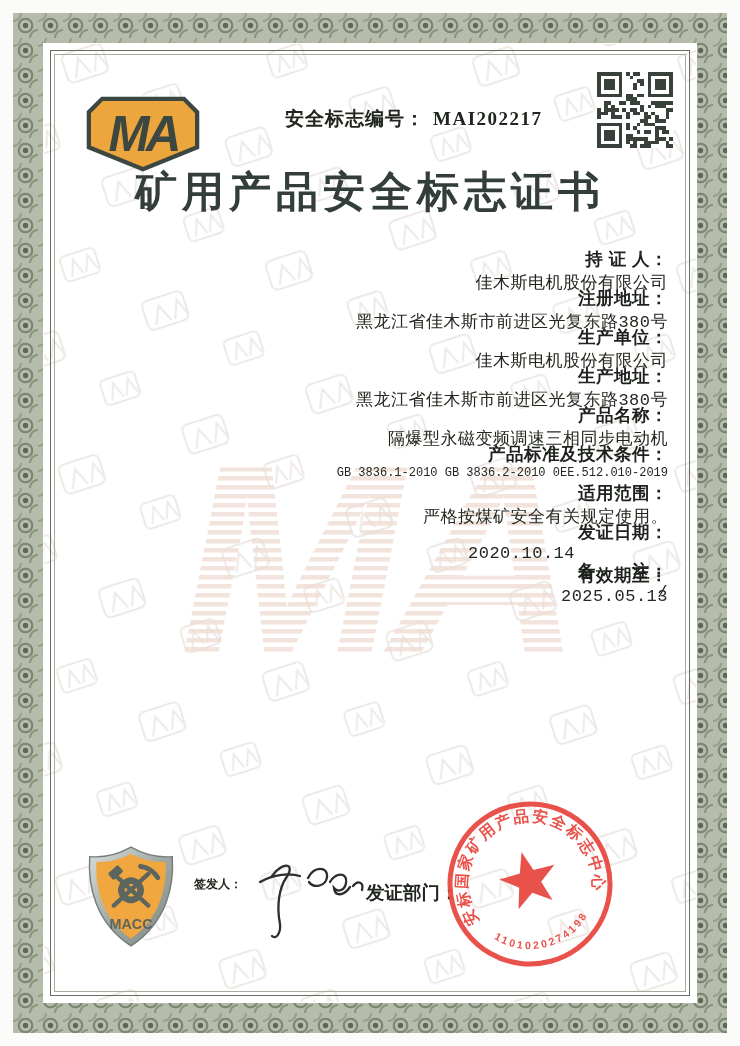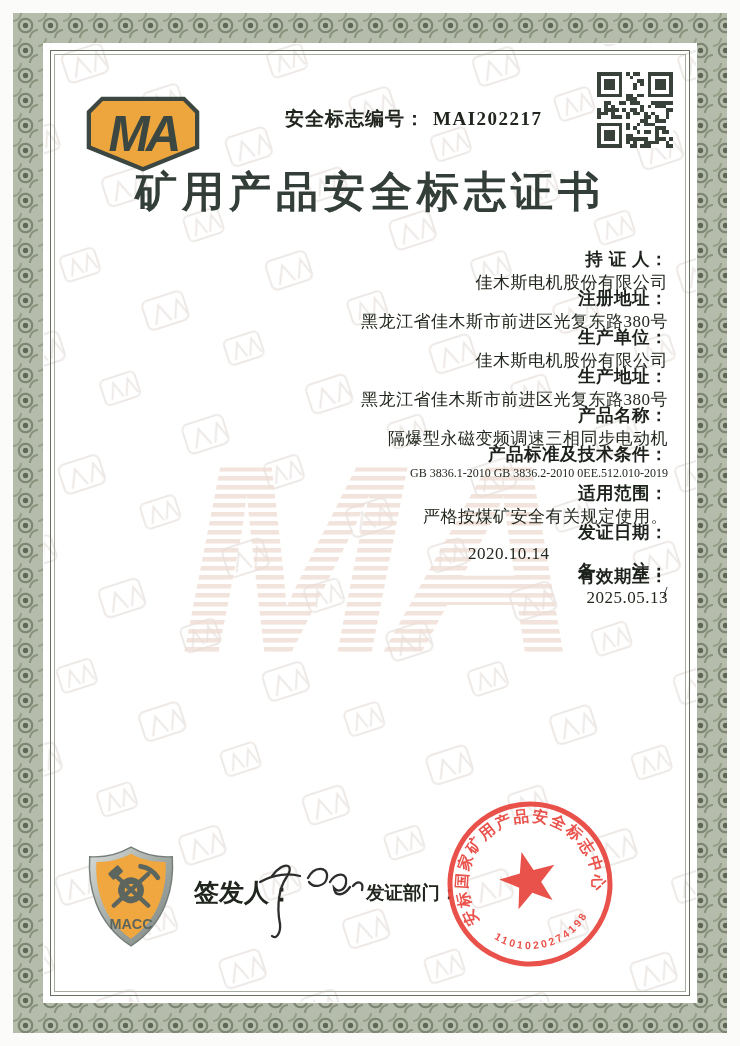--- a/index.html
+++ b/index.html
@@ -29,32 +29,32 @@
     letter-spacing:1.5px; margin-left:8px; }
   .qr { position:absolute; left:597px; top:72px; width:76px; height:76px; }
 
   .title { position:absolute; left:55px; right:55px; top:164px; text-align:center;
     font-family:"Liberation Serif","DejaVu Serif",serif; font-weight:bold;
     font-size:42px; letter-spacing:5px; color:#333e38; white-space:nowrap; }
 
   .fields { position:absolute; left:96px; top:247px; width:572px; }
   .frow { display:flex; align-items:flex-end; height:39px; white-space:nowrap;flex-direction:column; }
   .lbl { font-weight:bold; font-size:17.5px; color:#1d221c; letter-spacing:0.5px; flex:0 0 auto; }
-  .val { font-family:Liberation Serif, serif; font-size:17px;
+  .val { font-family:Liberation Mono, monospace; font-size:17px;
     color:#22281f; margin-left:10px; letter-spacing:0.5px; }
   .val-sm { font-size:12px; letter-spacing:0; margin-left:8px; }
   .date-row .val-date { width:200px; }
   .date-row .lbl2 { margin-left:12px; }
 
   .statement { position:absolute; left:92px; top:700px; width:566px;
     font-family:"Liberation Serif","DejaVu Serif",serif; font-size:16px;
     line-height:25.5px; color:#23281f; text-indent:2em; text-align:justify; letter-spacing:0.3px; }
 
   .macc-badge { position:absolute; left:83px; top:844px; }
-  .issuer-label { position:absolute; left:194px; top:876px; font-size:25px; font-weight:bold; color:#20251e; }
+  .issuer-label { position:absolute; left:194px; top:876px; font-size:12px; font-weight:bold; color:#20251e; }
   .signature { position:absolute; left:250px; top:840px; }
   .dept-label { position:absolute; left:366px; top:880px; font-size:18.5px; font-weight:bold; color:#20251e; }
   .seal { position:absolute; left:445px; top:799px; opacity:0.93; }
 </style>
 </head>
 <body>
 
 <div class="certificate">
 
   <div class="frame"></div>

